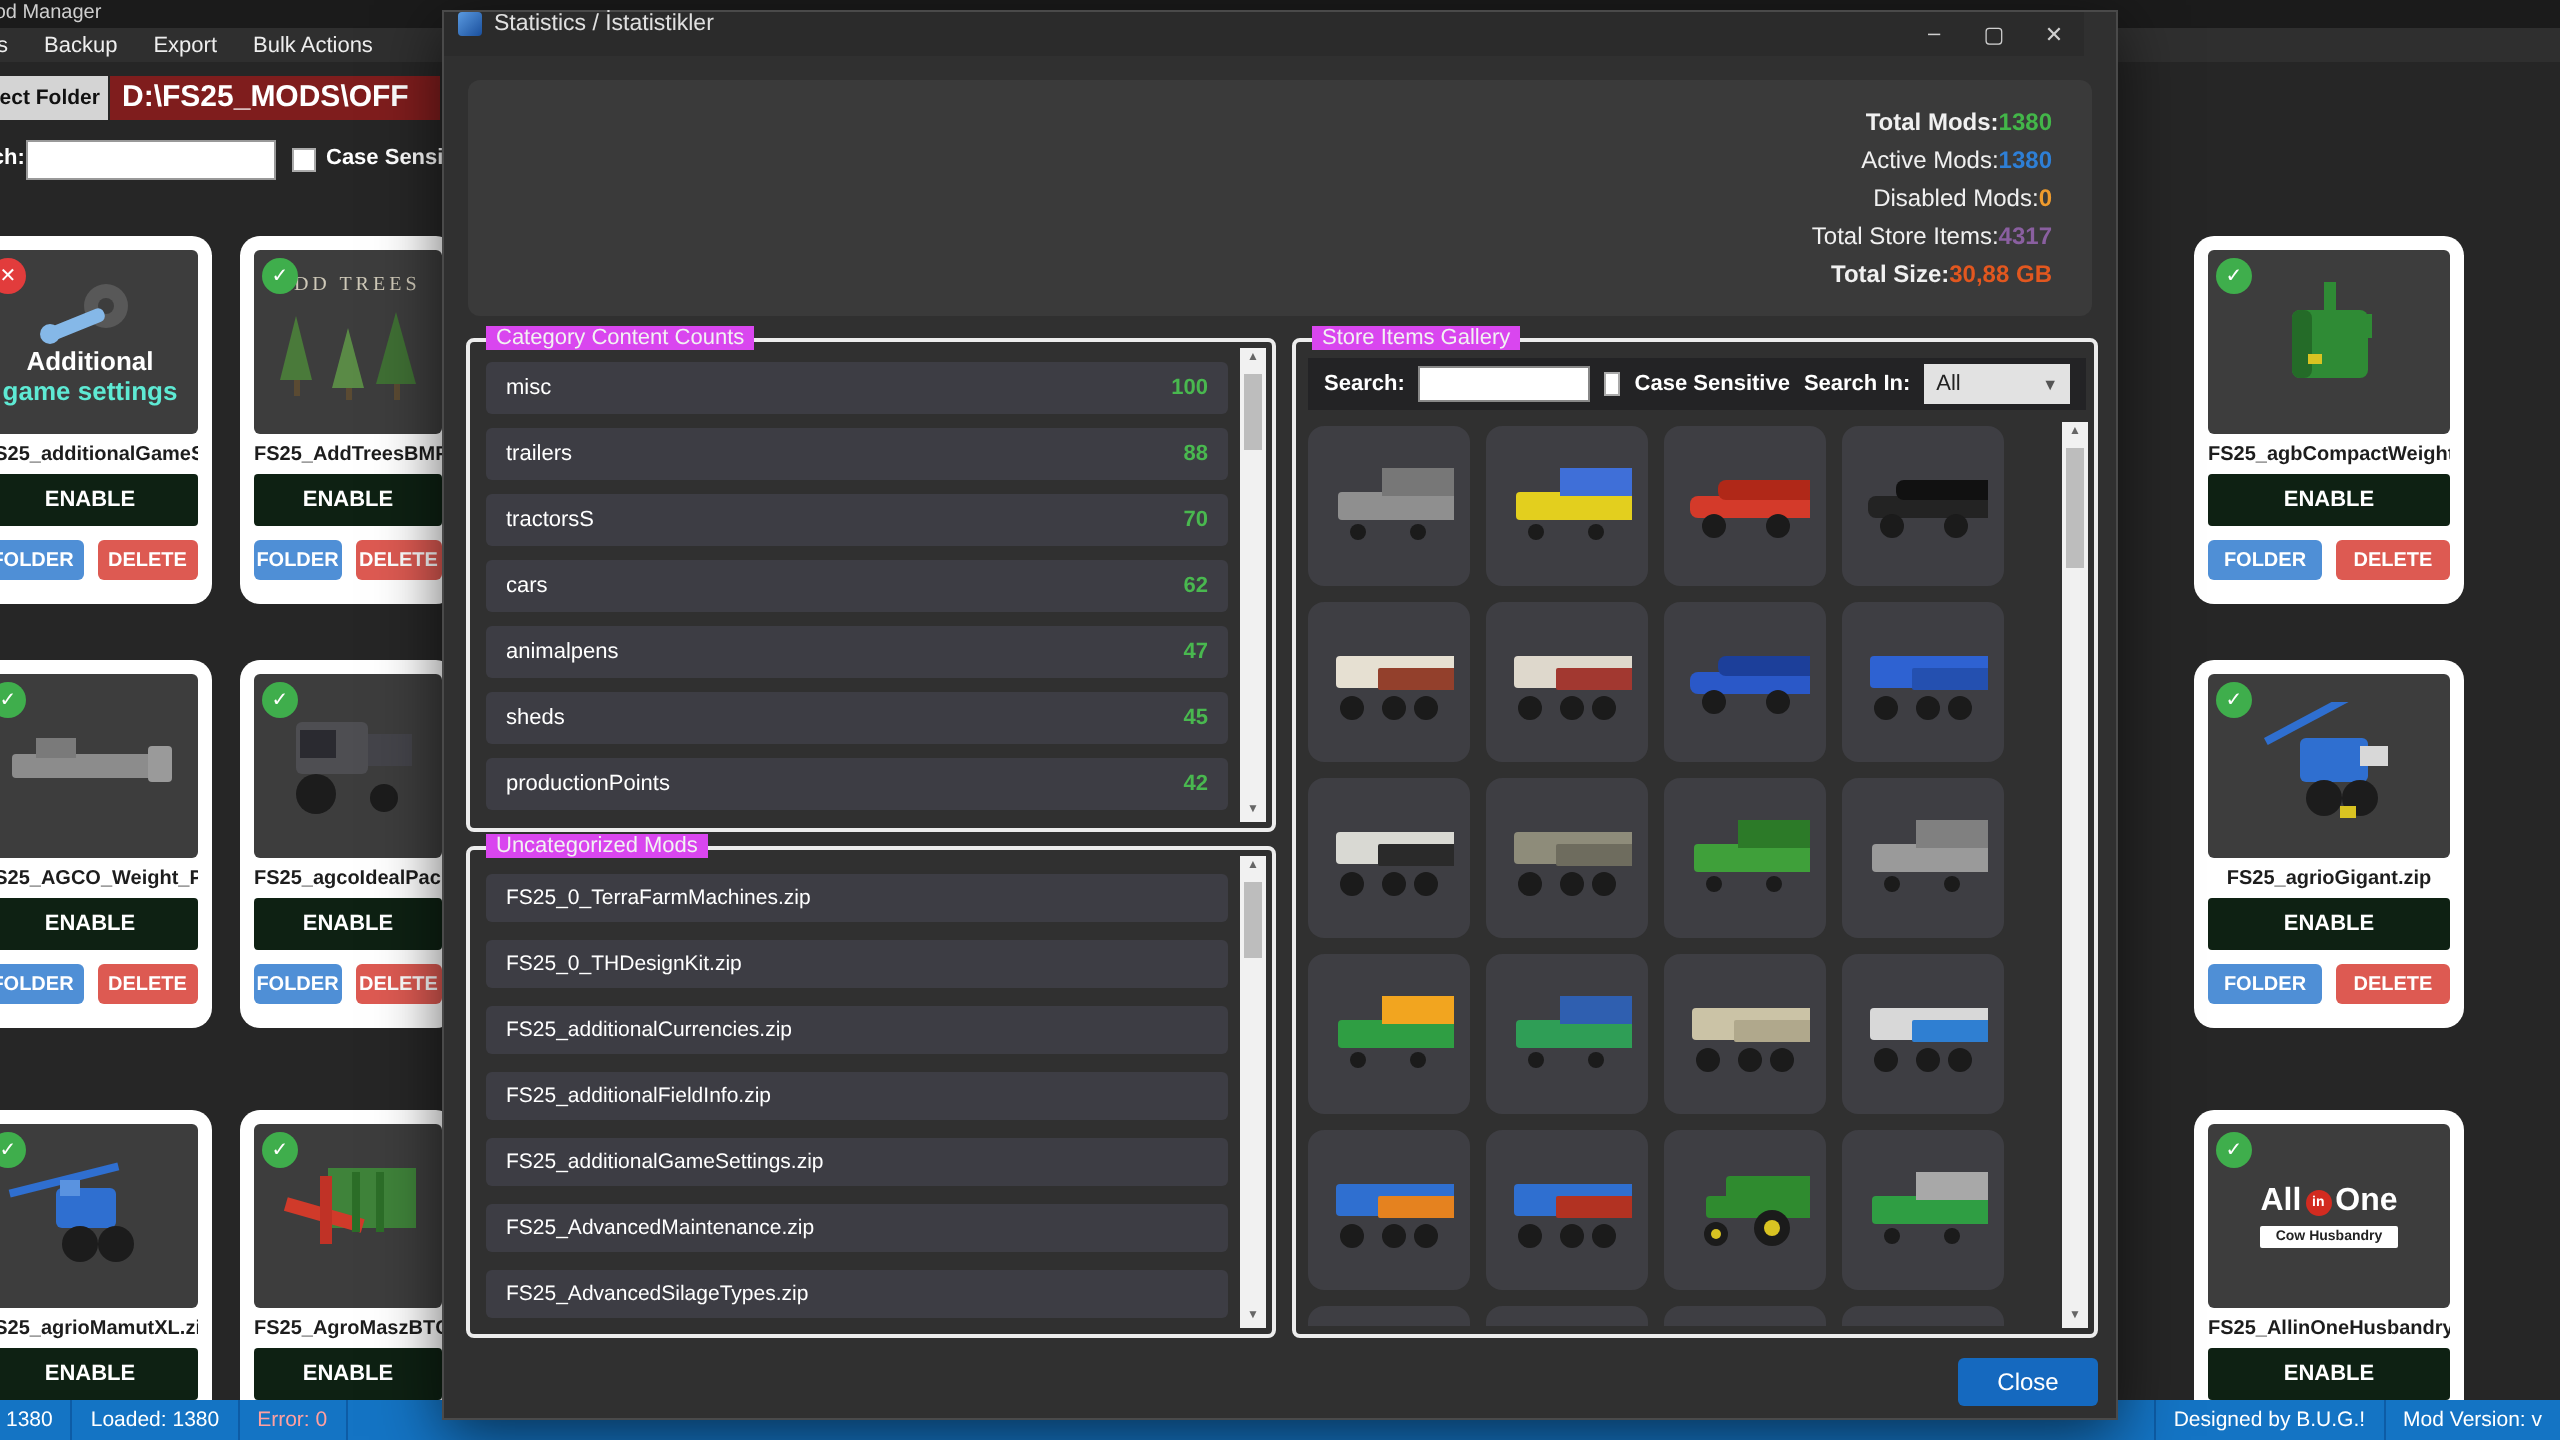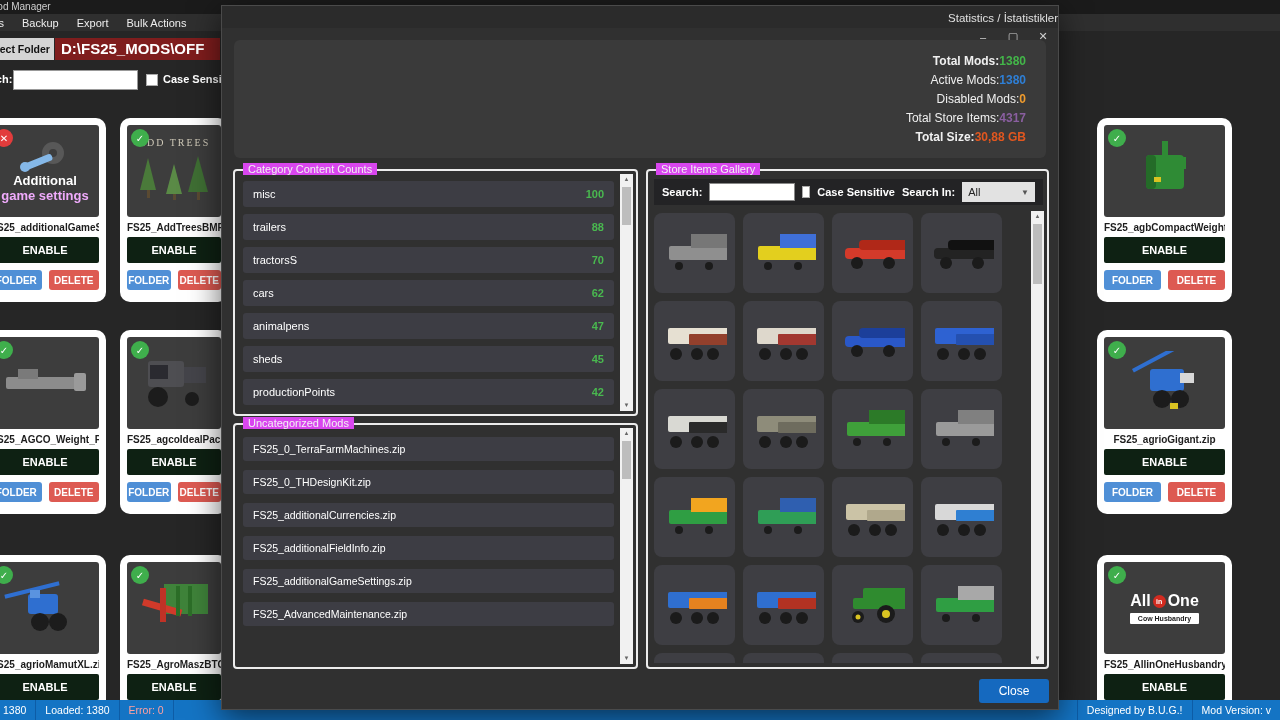--- a/index.html
+++ b/index.html
@@ -43,21 +43,21 @@
   .fname { font-size:10px; font-weight:bold; color:#1d1d1d; text-align:center; margin:5px 0 4px;
     white-space:nowrap; overflow:hidden; }
   .fn-right { text-align:right; }
   .enable { height:26px; background:#0e2113; border-radius:2px; color:#fff; font-weight:bold; font-size:11px;
     display:flex; align-items:center; justify-content:center; }
   .fd { display:flex; gap:7px; margin-top:7px; }
   .fd>div { flex:1; height:20px; border-radius:3px; color:#fff; font-weight:bold; font-size:10px;
     display:flex; align-items:center; justify-content:center; }
   .b-folder { background:#4f8fd6; } .b-delete { background:#dd5a52; }
   .t-line1 { color:#fff; font-weight:bold; font-size:13px;text-align:center; }
-  .t-line2 { color:#f0abfc; font-weight:bold; font-size:13px; }
+  .t-line2 { color:#5eead4; font-weight:bold; font-size:13px; }
   .t-trees-title { font-family:"Liberation Serif","DejaVu Serif",serif; font-size:10px; letter-spacing:2px;
     color:#cfc9b8; margin-bottom:2px; }
   .logo-row { display:flex; align-items:center; gap:2px; }
   .logo-row .big { color:#fff; font-weight:bold; font-size:16px; }
   .logo-in { width:13px; height:13px; border-radius:50%; background:#d22b20; color:#fff; font-size:7px;
     font-weight:bold; display:flex; align-items:center; justify-content:center; }
   .logo-sub { margin-top:3px; background:#fff; color:#222; font-size:7px; font-weight:bold;
     padding:2px 8px; border-radius:1px; }
 
   
@@ -65,22 +65,22 @@
     display:flex; align-items:center; color:#fff; font-size:10.5px; overflow:hidden; }
   .seg { padding:0 9px; border-right:1px solid #0d5ca6; height:100%; display:flex; align-items:center; white-space:nowrap; }
   .seg:first-child { margin-left:-6px; }
   .seg.err { color:#ffa0a0; }
   .status-right { margin-left:auto; display:flex; height:100%;text-align:right; }
   .segr { padding:0 9px; border-left:1px solid #0d5ca6; height:100%; display:flex; align-items:center; white-space:nowrap; }
 
   
   .dlg { position:absolute; left:221px; top:5px; width:838px; height:705px; background:#303030;
     border:1px solid #4a4a4a; z-index:20; box-shadow:0 8px 30px rgba(0,0,0,.6); }
-  .dlg-titlebar { position:absolute; left:0; top:0; right:0; height:22px; background:#2b2b2b;
-    display:flex; align-items:flex-end; padding-left:7px; gap:6px;flex-direction:column; }
+  .dlg-titlebar { position:absolute; left:0; top:0; right:16px; height:22px; background:#2b2b2b;
+    display:flex; align-items:flex-start; padding-left:7px; gap:6px; }
   .dlg-ico { width:12px; height:12px; border-radius:2px; background:linear-gradient(135deg,#5a9ae0,#1a4f9c); }
   .dlg-title { color:#e0e0e0; font-size:11.5px; }
   .dlg-controls { margin-left:auto; display:flex; height:100%; }
   .dlg-controls span { width:30px; height:100%; display:flex; align-items:center; justify-content:center;
     color:#cfcfcf; font-size:11px; }
   .stats-panel { position:absolute; left:12px; top:34px; right:12px; height:118px; background:#3a3a3a;
     border-radius:6px; padding:11px 20px; }
   .stat-row { height:19px; display:flex; justify-content:flex-end; align-items:center; }
   .s-label { color:#f0f0f0; font-size:12px; }
   .stat-row.bold .s-label { font-weight:bold; }
@@ -415,20 +415,23 @@
         </div>
         <div class="row-unc">
           <span>FS25_additionalFieldInfo.zip</span>
         </div>
         <div class="row-unc">
           <span>FS25_additionalGameSettings.zip</span>
         </div>
         <div class="row-unc">
           <span>FS25_AdvancedMaintenance.zip</span>
         </div>
+        <div class="row-unc">
+          <span>FS25_AdvancedSilageTypes.zip</span>
+        </div>
       </div>
     <div class="gb-scroll">
       <span class="arr">▲</span>
       <span class="sthumb"></span>
       <span class="sp"></span>
       <span class="arr">▼</span>
     </div>
   </div>
 
   <div class="groupbox box-gal">

